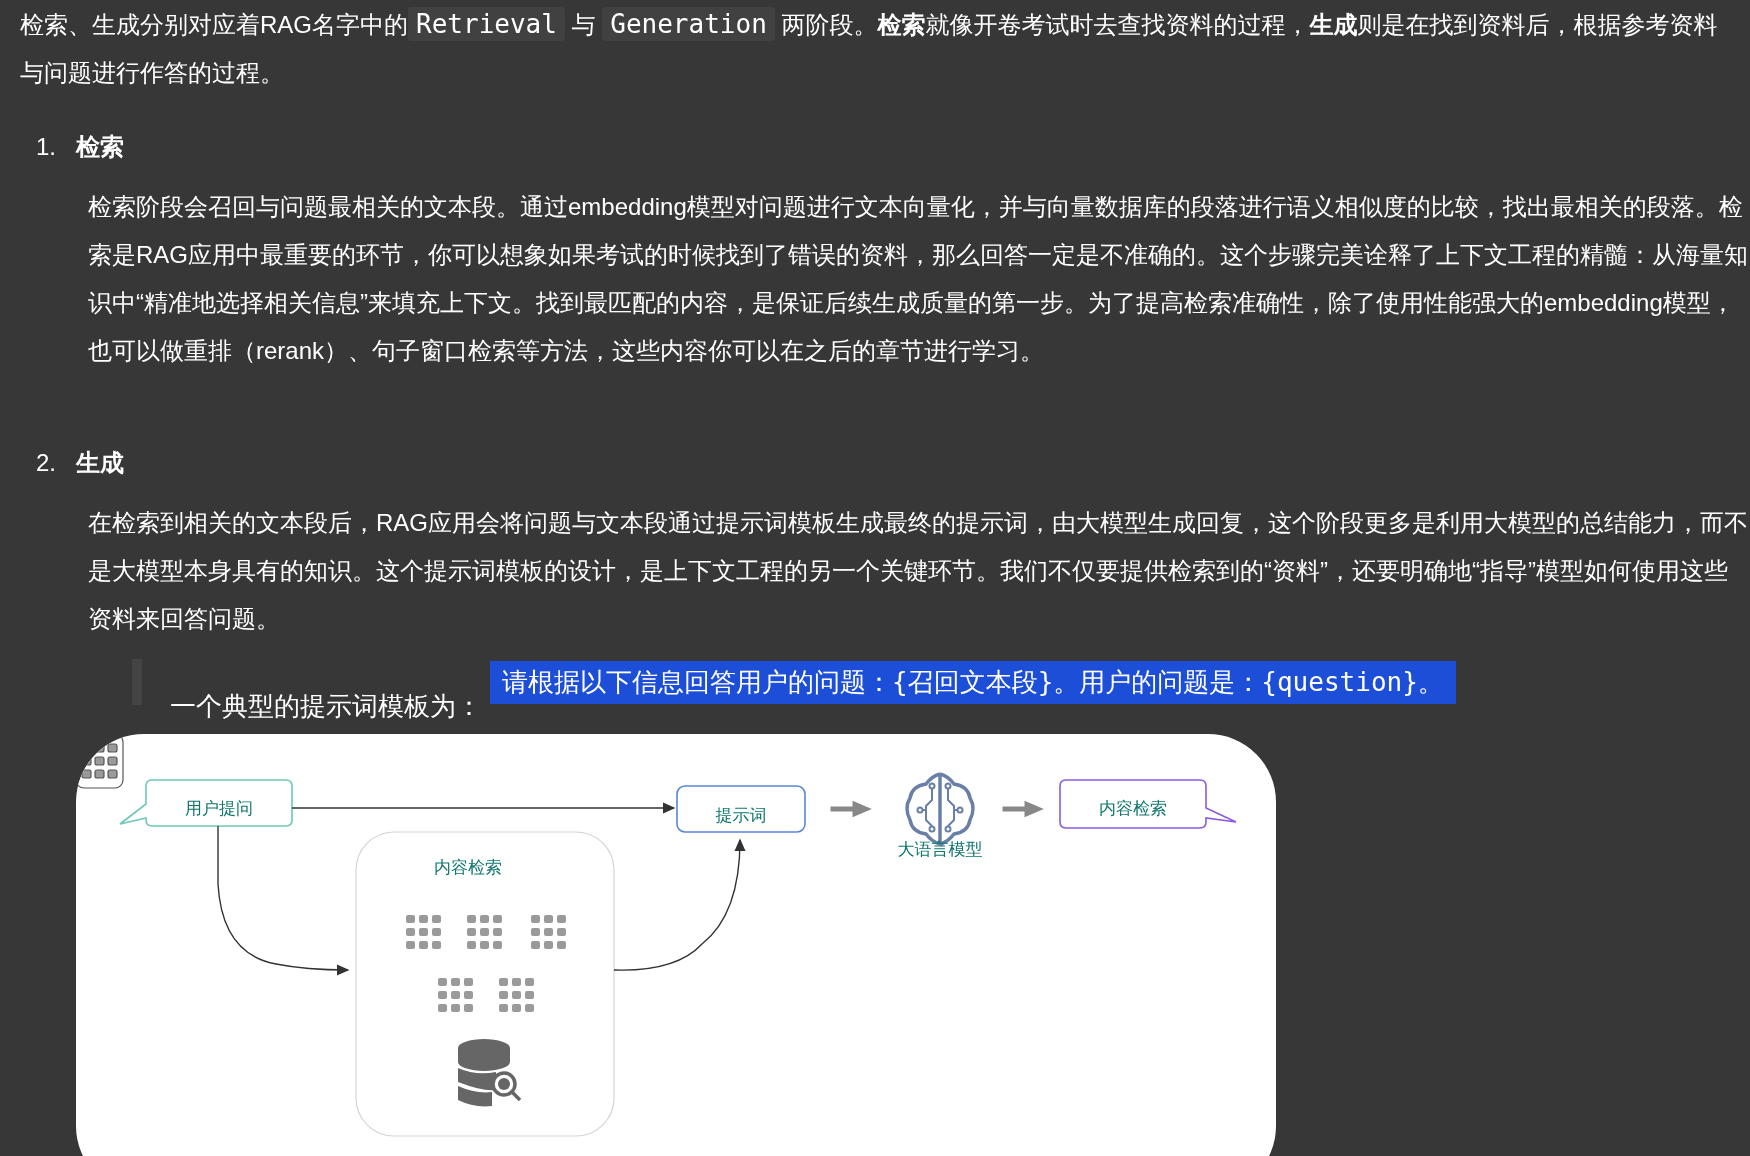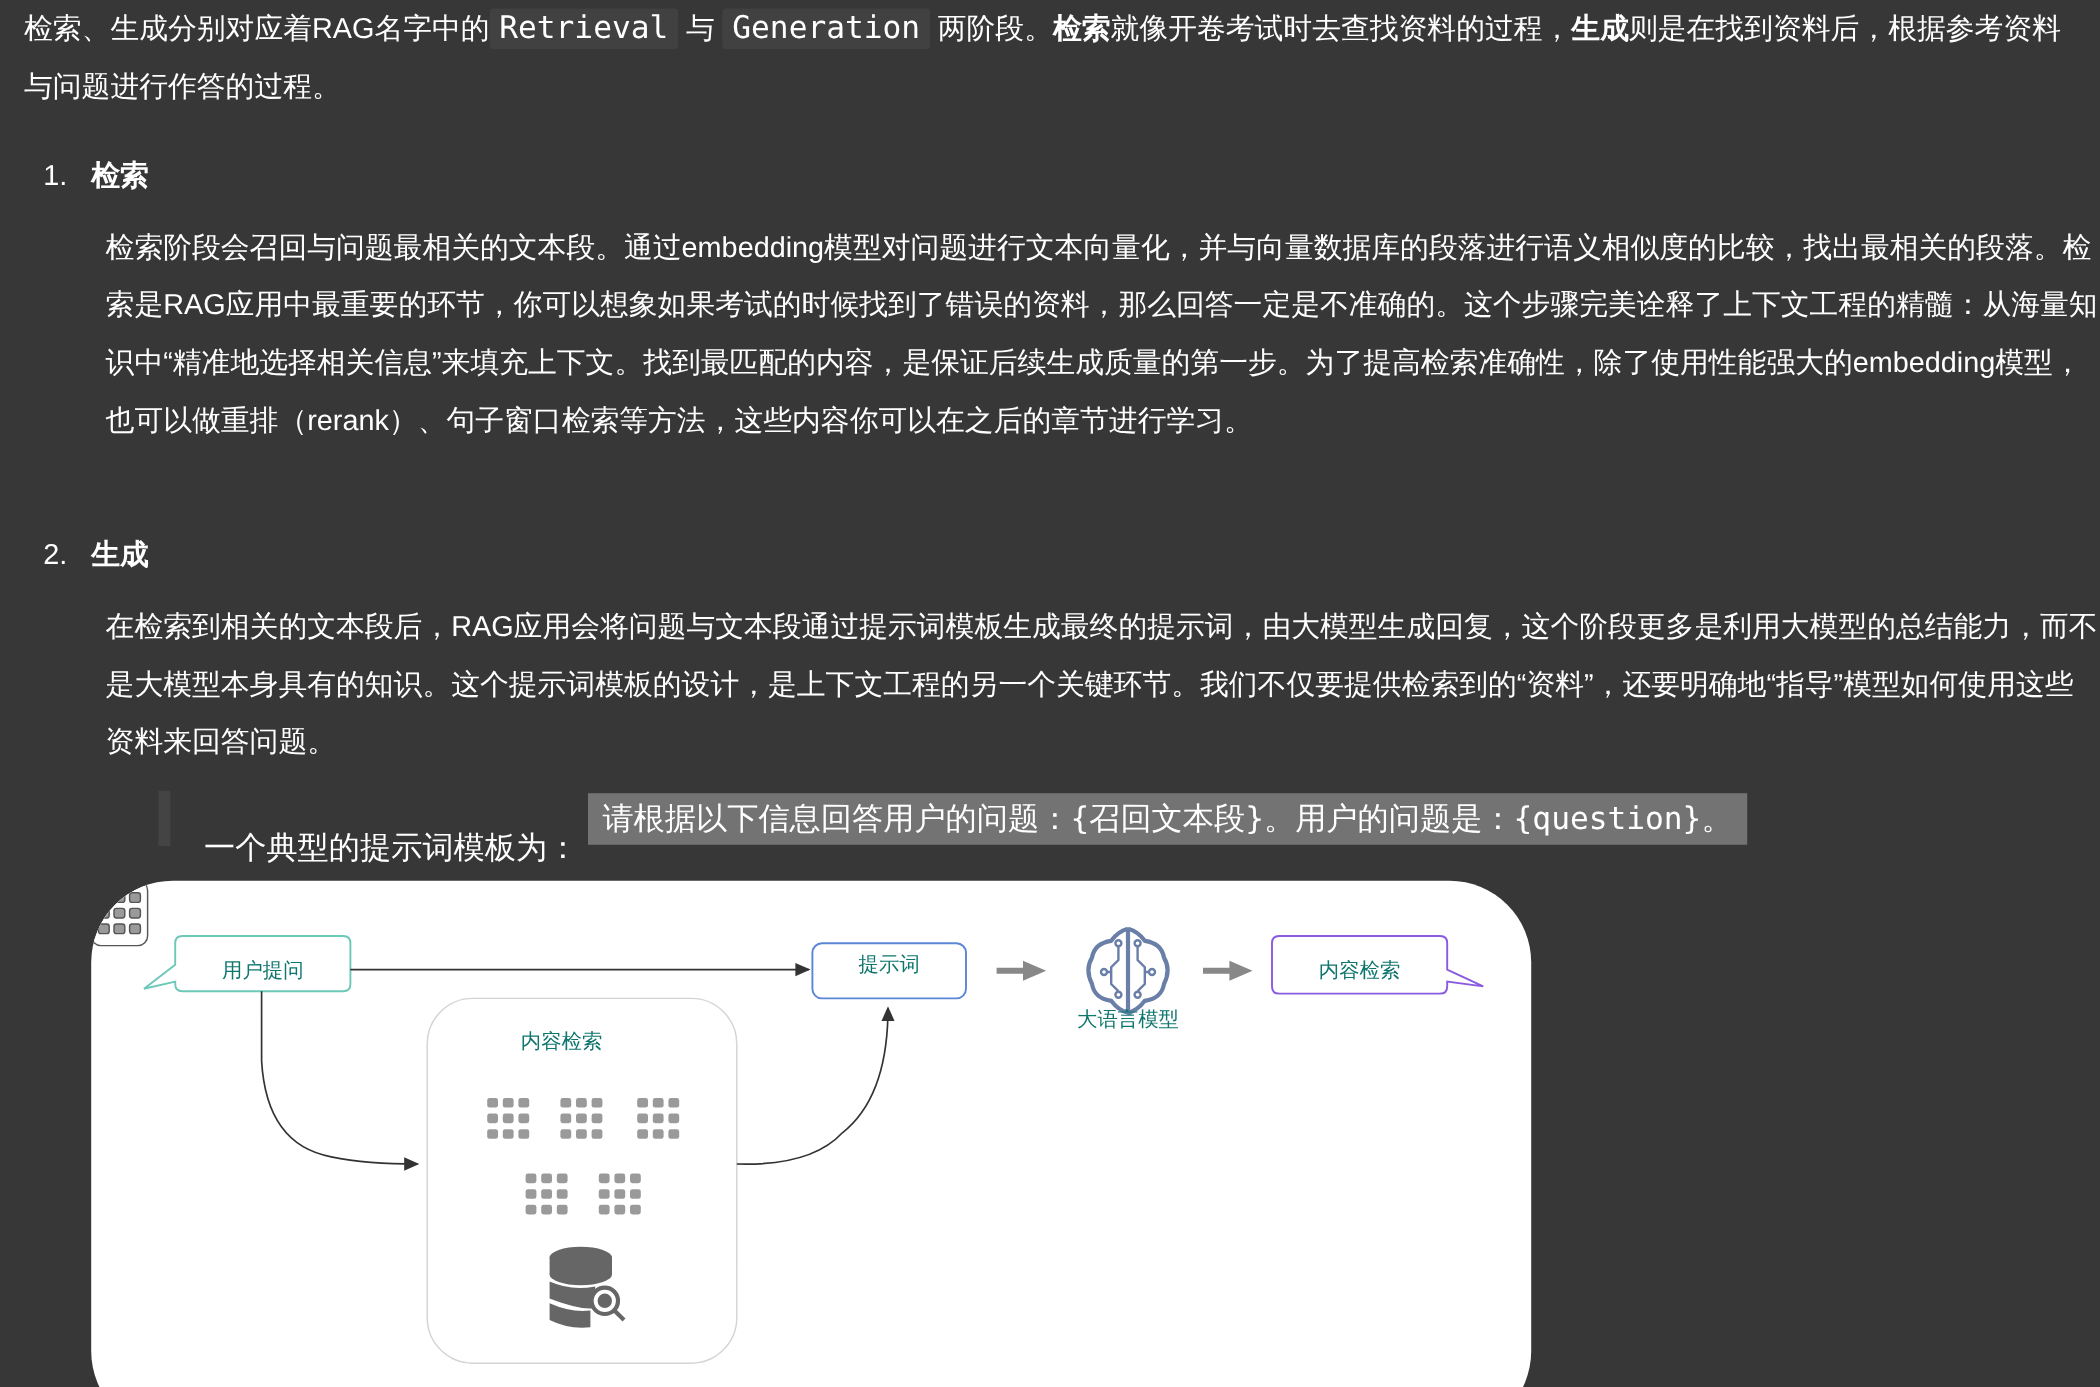--- a/index.html
+++ b/index.html
@@ -74,21 +74,21 @@
     height: 46px;
     background: #444444;
     margin-right: 28px;
   }
   .quote-label {
     font-size: 26px;
     margin-top: 48px;
   }
   .quote-code {
     margin-left: 8px;
-    background: #737373;
+    background: #1d4ed8;
     padding: 4px 12px;
     font-size: 26px;
     font-family: "DejaVu Sans Mono", "Liberation Mono", monospace;
   }
   .diagram {
     position: absolute;
     left: 76px;
     top: 734px;
     width: 1200px;
     height: 460px;
@@ -214,17 +214,17 @@
       <use href="#dg" x="1" y="1"></use>
     </svg>
   <svg style="left:355px;top:233px" width="50" height="58">
       <use href="#dg" x="1" y="1"></use>
     </svg>
   <svg style="left:416px;top:233px" width="50" height="58">
       <use href="#dg" x="1" y="1"></use>
     </svg>
 
   <span class="d-label" style="left:143px;top:63px">用户提问</span>
-  <span class="d-label" style="left:665px;top:58px">提示词</span>
+  <span class="d-label" style="left:665px;top:70px">提示词</span>
   <span class="d-label" style="left:864px;top:104px">大语言模型</span>
   <span class="d-label" style="left:1057px;top:63px">内容检索</span>
   <span class="d-label" style="left:392px;top:122px">内容检索</span>
 </div>
 
 </body></html>

